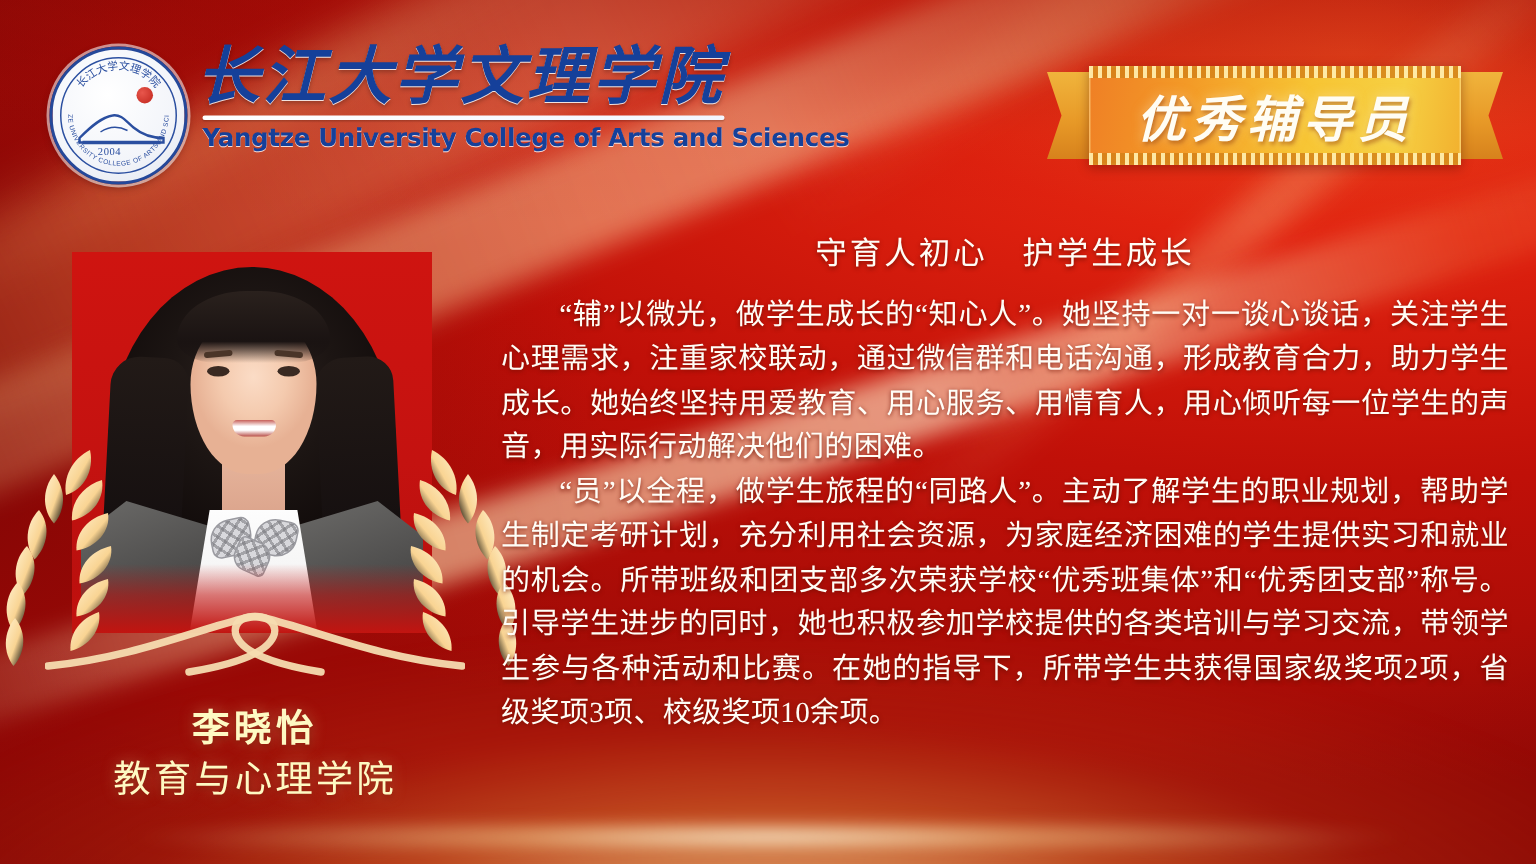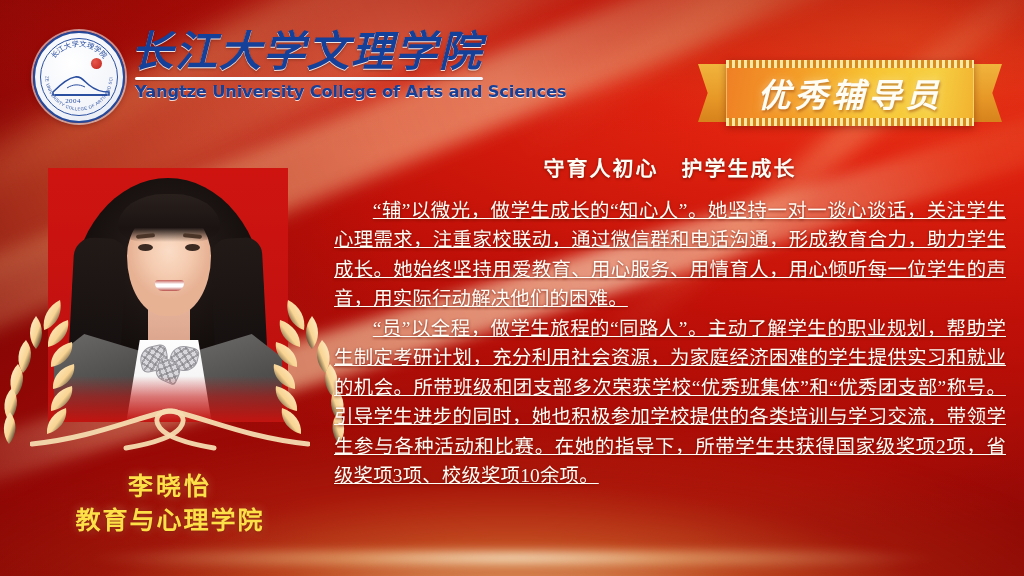--- a/index.html
+++ b/index.html
@@ -155,21 +155,21 @@
     white-space: nowrap;
     transform: scaleX(0.99);
     transform-origin: left center;
     text-shadow: 0 1px 0 rgba(255,255,255,0.8);
     margin-left: 4px;
   }
 
   
   .ribbon-wrap {
     position: absolute; right: 28px; top: 44px;
-    width: 292px; height: 50px; margin-top: 16px;
+    width: 292px; height: 50px;
   }
   .ribbon-tail {
     position: absolute; top: 4px; width: 44px; height: 58px;
     background: linear-gradient(180deg, #f0b43c 0%, #e89a28 55%, #d7821c 100%);
   }
   .ribbon-tail.left  { left: -6px;  clip-path: polygon(0 0, 100% 0, 100% 100%, 0 100%, 22% 50%); }
   .ribbon-tail.right { right: -6px; clip-path: polygon(0 0, 100% 0, 78% 50%, 100% 100%, 0 100%); }
   .ribbon-body {
     position: absolute; left: 22px; right: 22px; top: 0; height: 66px;
     background: linear-gradient(100deg, #ef7f25 0%, #f39a27 26%, #f7c534 58%, #f6d043 82%, #f2b02e 100%);
@@ -288,50 +288,49 @@
   
   .cross-ribbon {
     position: absolute; left: 30px; top: 404px; width: 280px; height: 52px;
   }
 
   
   .caption {
     position: absolute; left: 24px; top: 470px; width: 292px;
     text-align: center;
     font-family: "Liberation Serif", "DejaVu Serif", serif;
-    color: #fde047;
+    color: #fef9c3;
     text-shadow: 0 1px 4px rgba(120,20,0,0.75), 0 0 10px rgba(255,210,150,0.4);
   }
   .caption .name   { font-size: 25px; font-weight: 700; letter-spacing: 3px; line-height: 1.35; }
-  .caption .dept   { font-size: 25px; font-weight: 700; letter-spacing: 2px; line-height: 1.35; }
+  .caption .dept   { font-size: 25px; font-weight: 400; letter-spacing: 2px; line-height: 1.35; }
 
   
   .article {
     position: absolute; left: 334px; top: 152px; width: 672px;
     font-family: "Liberation Serif", "DejaVu Serif", serif;
     color: #fffdf6;
     text-shadow: 0 1px 3px rgba(110,14,0,0.85);
   }
   .article h1 {
     margin: 0 0 14px 0;
     font-size: 21px;
-    font-weight: 700;
+    font-weight: 400;
     text-align: center;
     letter-spacing: 2px;
     white-space: pre;
   }
   .article p {
     margin: 0;
     font-size: 19.4px;
     line-height: 1.52;
     text-align: justify;
     text-indent: 2em;
     text-justify: inter-ideograph;
     letter-spacing: 0.2px;
-    text-decoration: underline;
   }
 </style>
 </head>
 <body>
 
 <div class="stage">
 
   <div class="bg-base"></div>
   <div class="bg-deep-left"></div>
   <div class="ray ray-f"></div>

